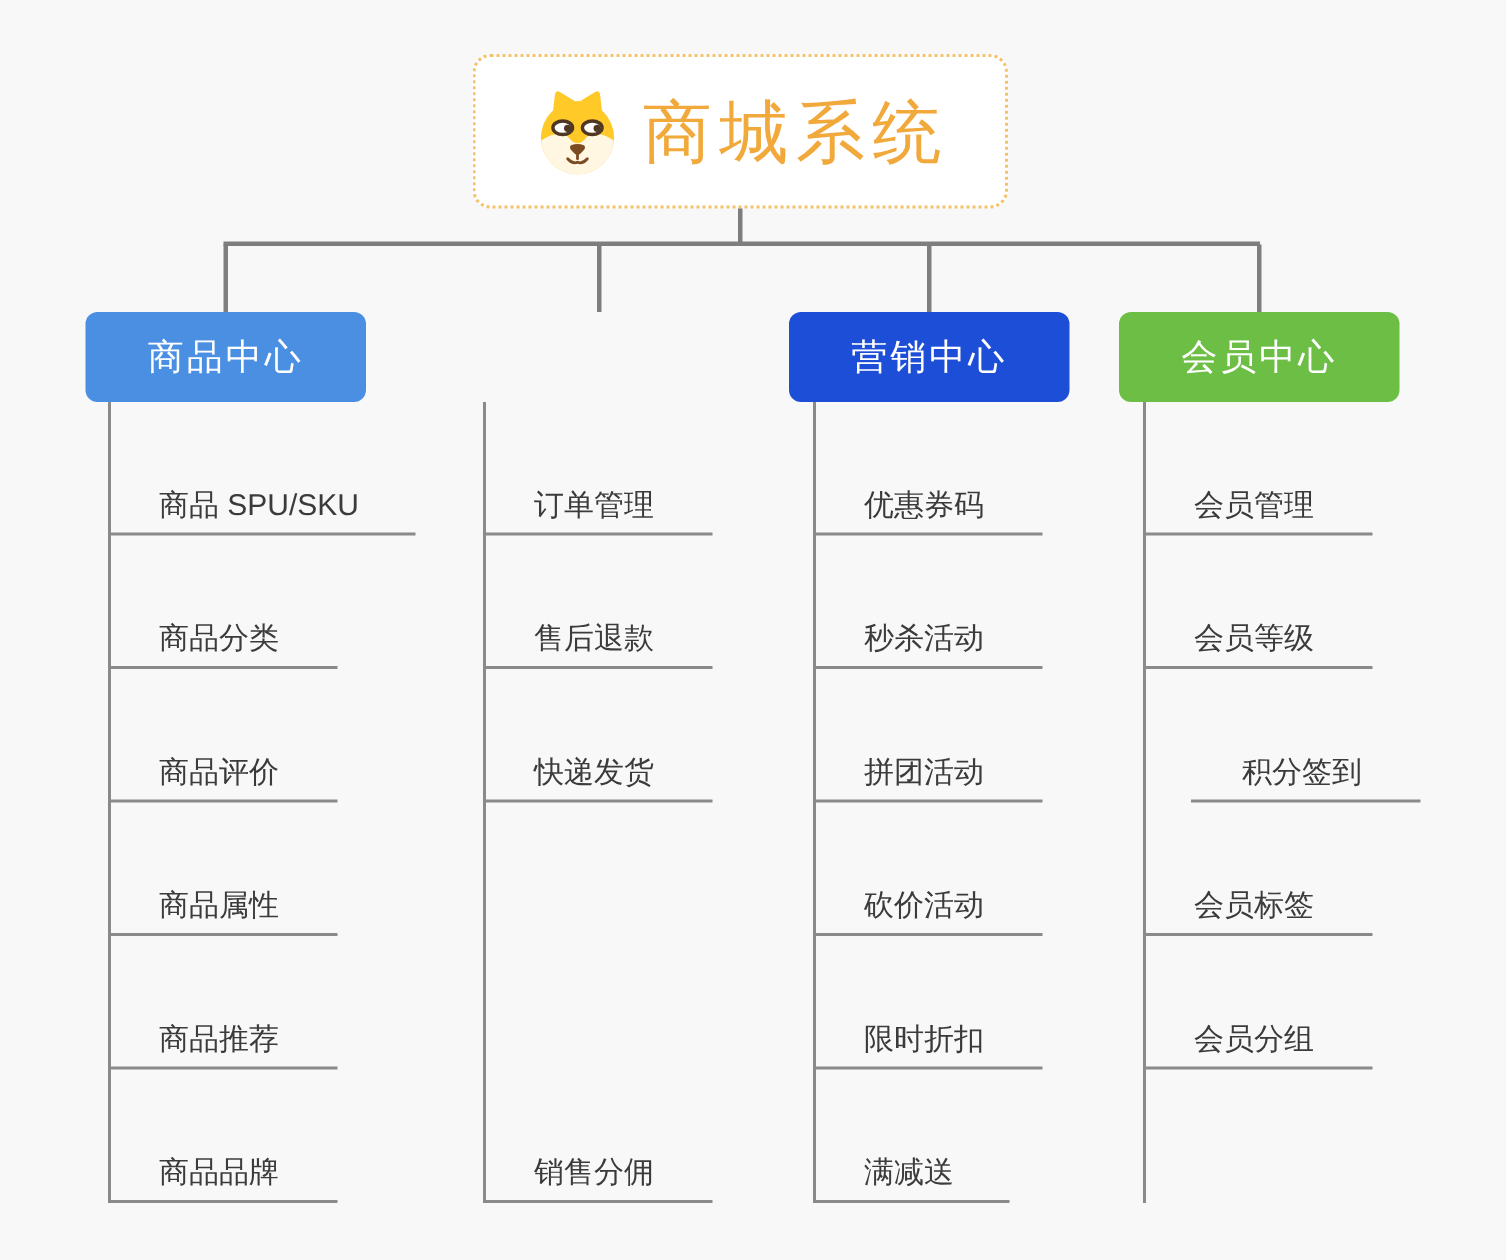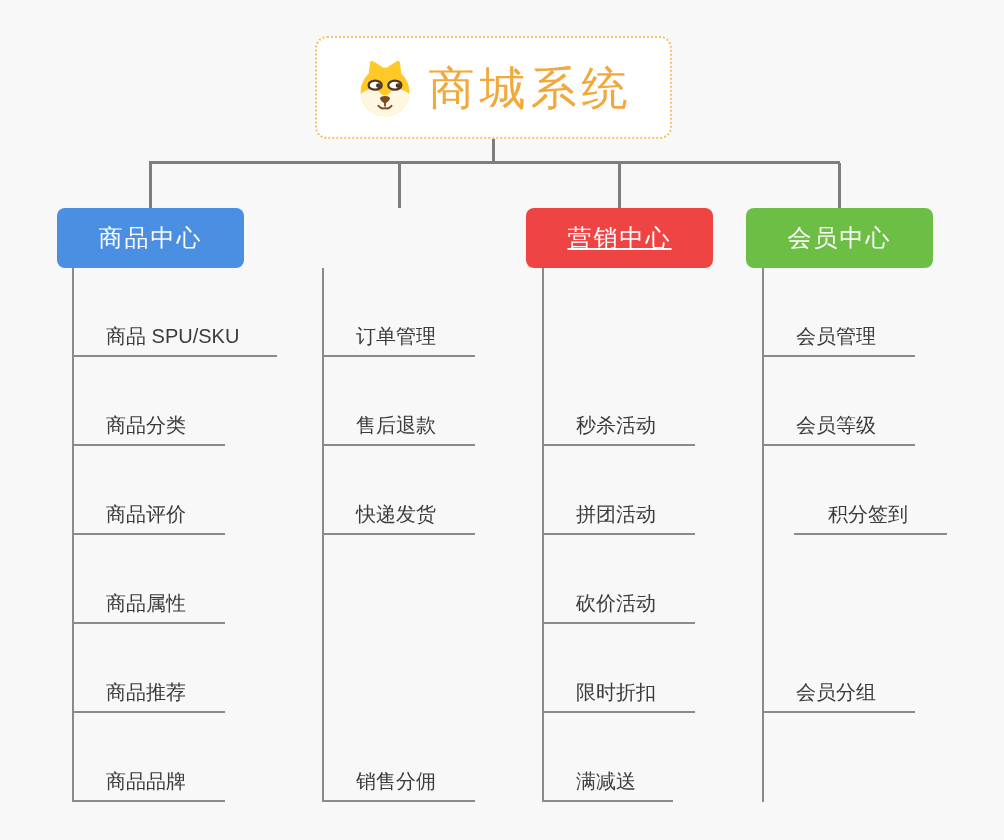--- a/index.html
+++ b/index.html
@@ -101,44 +101,46 @@
   </div>
 
   <div class="conn stem"></div>
   <div class="conn bus"></div>
   <div class="conn drop" style="left:149px"></div>
   <div class="conn drop" style="left:398px"></div>
   <div class="conn drop" style="left:618px"></div>
   <div class="conn drop" style="left:838px"></div>
 
   <div class="branch" style="left: 57px; background: rgb(74, 143, 226);">商品中心</div>
-  <div class="branch" style="left: 526px; background: #ef4444; text-decoration: underline;">营销中心</div>
+  <div class="branch" style="left: 526px; background: #1d4ed8;">营销中心</div>
   <div class="branch" style="left: 746px; background: rgb(108, 190, 69);">会员中心</div>
 
   <div class="vline" style="left:72px"></div>
   <div class="vline" style="left:322px"></div>
   <div class="vline" style="left:542px"></div>
   <div class="vline" style="left:762px"></div>
 
   <div class="leaf" style="left:72px;top:315px;width:205px">商品 SPU/SKU</div>
   <div class="leaf" style="left:72px;top:404px;width:153px">商品分类</div>
   <div class="leaf" style="left:72px;top:493px;width:153px">商品评价</div>
   <div class="leaf" style="left:72px;top:582px;width:153px">商品属性</div>
   <div class="leaf" style="left:72px;top:671px;width:153px">商品推荐</div>
   <div class="leaf" style="left:72px;top:760px;width:153px">商品品牌</div>
 
   <div class="leaf" style="left:322px;top:315px;width:153px">订单管理</div>
   <div class="leaf" style="left:322px;top:404px;width:153px">售后退款</div>
   <div class="leaf" style="left:322px;top:493px;width:153px">快递发货</div>
   <div class="leaf" style="left:322px;top:760px;width:153px">销售分佣</div>
 
+  <div class="leaf" style="left:542px;top:315px;width:153px">优惠券码</div>
   <div class="leaf" style="left:542px;top:404px;width:153px">秒杀活动</div>
   <div class="leaf" style="left:542px;top:493px;width:153px">拼团活动</div>
   <div class="leaf" style="left:542px;top:582px;width:153px">砍价活动</div>
   <div class="leaf" style="left:542px;top:671px;width:153px">限时折扣</div>
   <div class="leaf" style="left:542px;top:760px;width:131px">满减送</div>
 
   <div class="leaf" style="left:762px;top:315px;width:153px">会员管理</div>
   <div class="leaf" style="left:762px;top:404px;width:153px">会员等级</div>
   <div class="leaf" style="left:794px;top:493px;width:153px">积分签到</div>
+  <div class="leaf" style="left:762px;top:582px;width:153px">会员标签</div>
   <div class="leaf" style="left:762px;top:671px;width:153px">会员分组</div>
 
 </div>
 
 </body></html>

